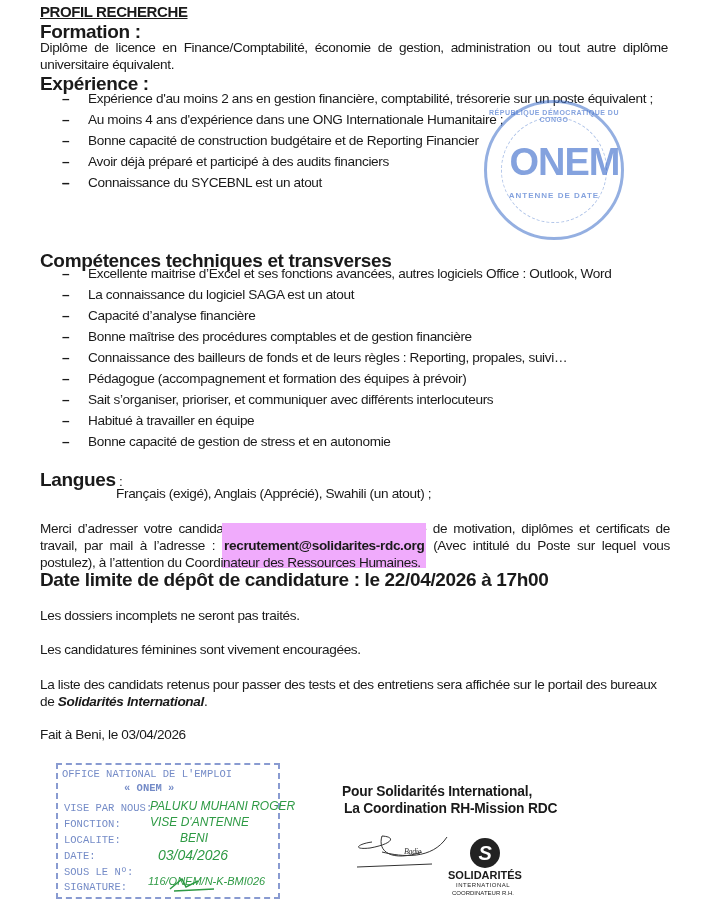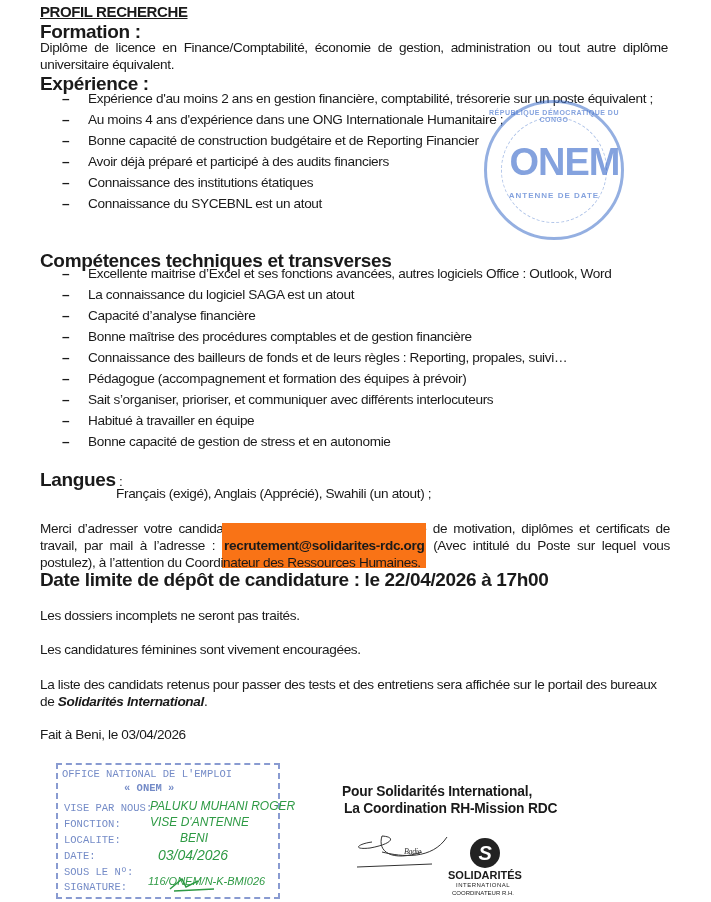--- a/index.html
+++ b/index.html
@@ -9,21 +9,21 @@
     font-size: 13.6px; letter-spacing: -0.35px;
   }
   .page { position: absolute; left: 40px; top: 0; width: 628px; }
   .abs { position: absolute; }
   .title { font-weight: bold; text-decoration: underline; font-size: 15px; top: 3px; left: 0; letter-spacing: -0.4px; }
   .h { font-weight: bold; font-size: 19px; }
   .para { line-height: 17px; text-align: justify; }
   .list { margin: 0; padding: 0; list-style: none; }
   .list li { position: relative; padding-left: 48px; line-height: 16px; }
   .list li .dash { position: absolute; left: 22px; top: 0; font-weight: bold; }
-  .highlight { background: #f97316; font-weight: bold; padding: 15px 2px; }
+  .highlight { background: #f0abfc; font-weight: bold; padding: 15px 2px; }
   .bi { font-weight: bold; font-style: italic; }
   .stamp-onem {
     position: absolute; left: 484px; top: 100px; width: 140px; height: 140px;
     border-radius: 50%; border: 3px solid rgba(60,110,200,0.55);
     color: rgba(50,100,200,0.6); font-weight: bold; text-align: center;
     box-sizing: border-box;
   }
   .stamp-onem .inner { position: absolute; left: 14px; top: 14px; right: 14px; bottom: 14px; border-radius: 50%; border: 1.5px dashed rgba(60,110,200,0.4); }
   .stamp-onem .big { position: absolute; left: 0; right: 0; top: 38px; font-size: 38px; letter-spacing: -1px; font-family: "Liberation Sans", sans-serif; padding-left: 21px; }
   .stamp-onem .small { position: absolute; left: 0; right: 0; top: 88px; font-size: 8px; letter-spacing: 1px; }
@@ -53,21 +53,21 @@
 
   <div class="abs h" style="top:21px;left:0;">Formation :</div>
   <div class="abs para" style="top:39px;left:0;width:628px;">Diplôme de licence en Finance/Comptabilité, économie de gestion, administration ou tout autre diplôme universitaire équivalent.</div>
 
   <div class="abs h" style="top:73px;left:0;">Expérience :</div>
   <ul class="abs list" style="top:91px;left:0;width:628px;">
     <li style="margin-bottom:5px;padding-right:0;text-align:justify;"><span class="dash">–</span><span>Expérience d'au moins 2 ans en gestion financière, comptabilité, trésorerie sur un poste équivalent ;</span></li>
     <li style="margin-bottom:5px;"><span class="dash">–</span><span>Au moins 4 ans d'expérience dans une ONG Internationale Humanitaire ;</span></li>
     <li style="margin-bottom:5px;"><span class="dash">–</span><span>Bonne capacité de construction budgétaire et de Reporting Financier</span></li>
     <li style="margin-bottom:5px;"><span class="dash">–</span><span>Avoir déjà préparé et participé à des audits financiers</span></li>
-    <li style="margin-bottom:5px;"><span class="dash">–</span><span>Connaissance des institutions étatiques</span></li>
+    <li style="margin-bottom:5px;"><span class="dash">–</span></li>
     <li><span class="dash">–</span><span>Connaissance du SYCEBNL est un atout</span></li>
   </ul>
 
   <div class="abs h" style="top:250px;left:0;">Compétences techniques et transverses</div>
   <ul class="abs list" style="top:266px;left:0;width:628px;">
     <li style="margin-bottom:5px;white-space:nowrap;"><span class="dash">–</span><span>Excellente maitrise d’Excel et ses fonctions avancées, autres logiciels Office : Outlook, Word</span></li>
     <li style="margin-bottom:5px;"><span class="dash">–</span><span>La connaissance du logiciel SAGA est un atout</span></li>
     <li style="margin-bottom:5px;"><span class="dash">–</span><span>Capacité d’analyse financière</span></li>
     <li style="margin-bottom:5px;"><span class="dash">–</span><span>Bonne maîtrise des procédures comptables et de gestion financière</span></li>
     <li style="margin-bottom:5px;"><span class="dash">–</span><span>Connaissance des bailleurs de fonds et de leurs règles : Reporting, propales, suivi…</span></li>

